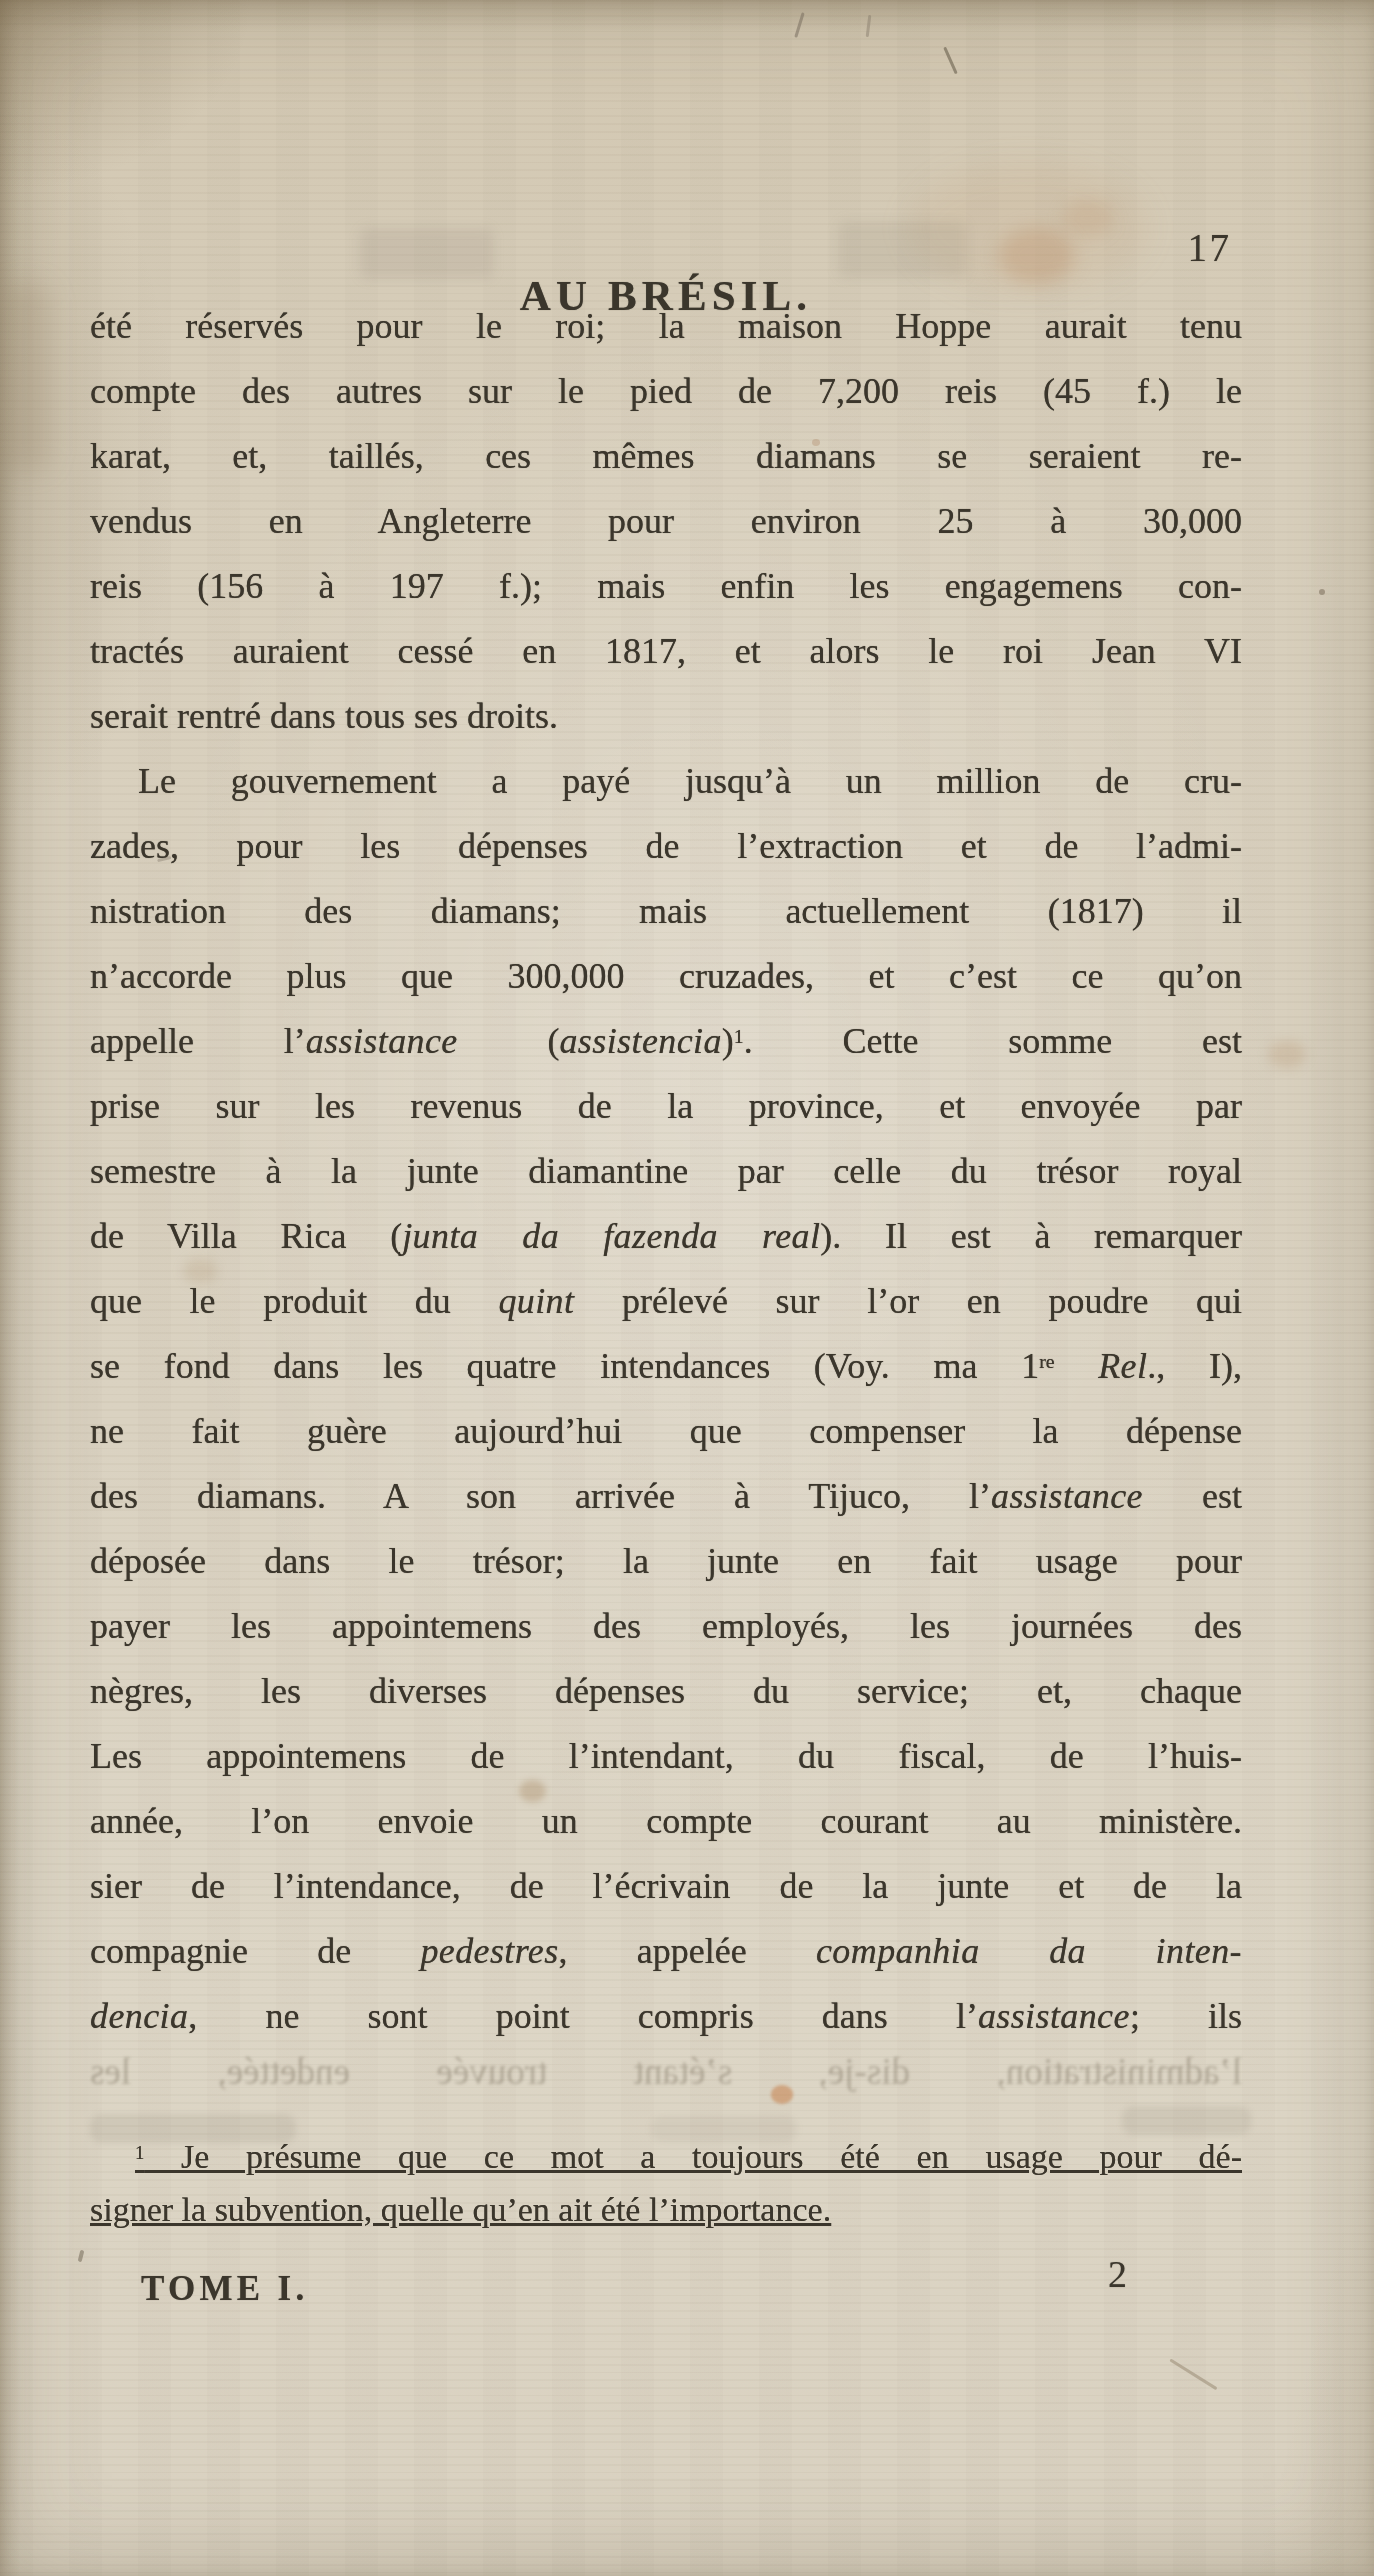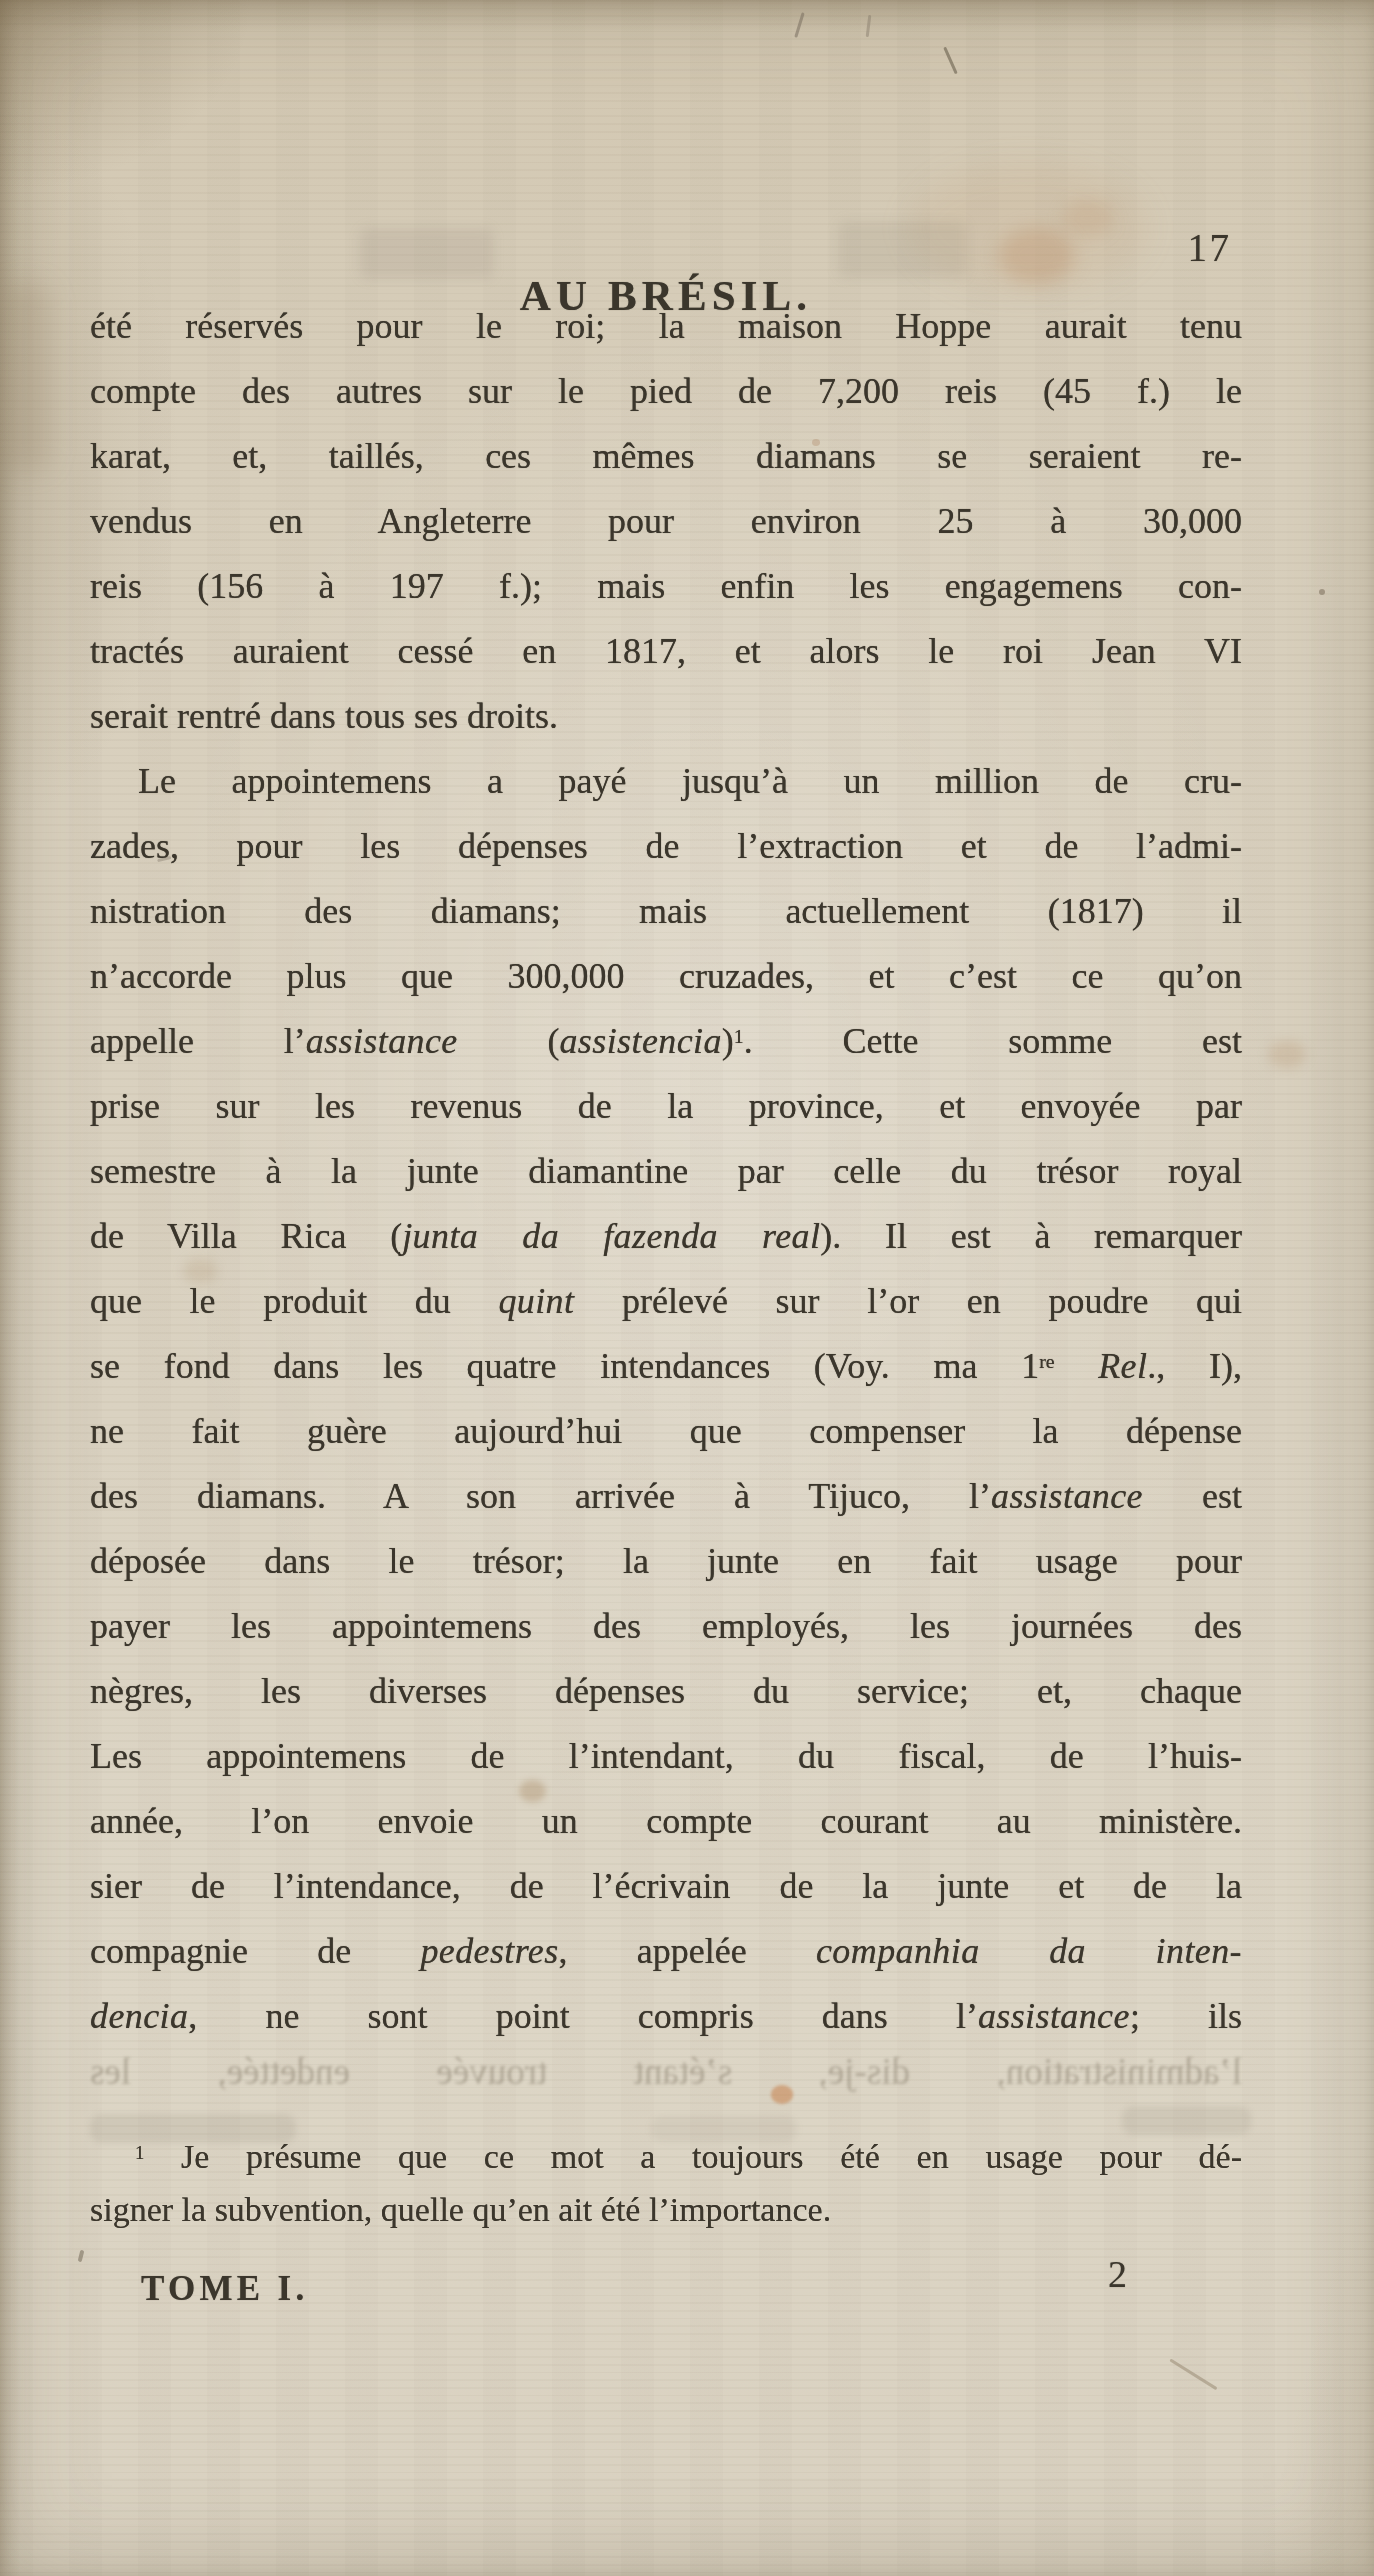--- a/index.html
+++ b/index.html
@@ -75,20 +75,21 @@
   }
   .ghost-fragment {
     position: absolute; border-radius: 12px;
     background: rgba(118,108,88,0.12); filter: blur(3.4px); pointer-events: none;
   }
 
   .footnote-block {
     position: absolute; left: 90px; top: 2130px; width: 1152px;
     font-size: 34px; line-height: 53px;
     text-shadow: 0 0 0.6px rgba(52,47,38,0.8);
+    text-decoration: underline;
   }
   .footnote-block .line { text-align: justify; text-align-last: justify; height: 53px; }
   .footnote-block .line.indent { padding-left: 45px; }
   .footnote-block .line.short { text-align-last: left; }
 
   .page-footer {
     position: absolute; left: 90px; top: 2253px; width: 1152px; height: 51px;
     font-size: 35px; line-height: 48px;
   }
   .footer-volume {
@@ -118,21 +119,21 @@
   </div>
 
   <div class="text-block" id="body-lines">
       <div class="line">été réservés pour le roi; la maison Hoppe aurait tenu</div>
       <div class="line">compte des autres sur le pied de 7,200 reis (45 f.) le</div>
       <div class="line">karat, et, taillés, ces mêmes diamans se seraient re-</div>
       <div class="line">vendus en Angleterre pour environ 25 à 30,000</div>
       <div class="line">reis (156 à 197 f.); mais enfin les engagemens con-</div>
       <div class="line">tractés auraient cessé en 1817, et alors le roi Jean VI</div>
       <div class="line short">serait rentré dans tous ses droits.</div>
-      <div class="line indent">Le appointemens a payé jusqu’à un million de cru-</div>
+      <div class="line indent">Le gouvernement a payé jusqu’à un million de cru-</div>
       <div class="line">zades, pour les dépenses de l’extraction et de l’admi-</div>
       <div class="line">nistration des diamans; mais actuellement (1817) il</div>
       <div class="line">n’accorde plus que 300,000 cruzades, et c’est ce qu’on</div>
       <div class="line">appelle l’<i>assistance</i> (<i>assistencia</i>)<sup>1</sup>. Cette somme est</div>
       <div class="line">prise sur les revenus de la province, et envoyée par</div>
       <div class="line">semestre à la junte diamantine par celle du trésor royal</div>
       <div class="line">de Villa Rica (<i>junta da fazenda real</i>). Il est à remarquer</div>
       <div class="line">que le produit du <i>quint</i> prélevé sur l’or en poudre qui</div>
       <div class="line">se fond dans les quatre intendances (Voy. ma 1<sup>re</sup> <i>Rel</i>., I),</div>
       <div class="line">ne fait guère aujourd’hui que compenser la dépense</div>

